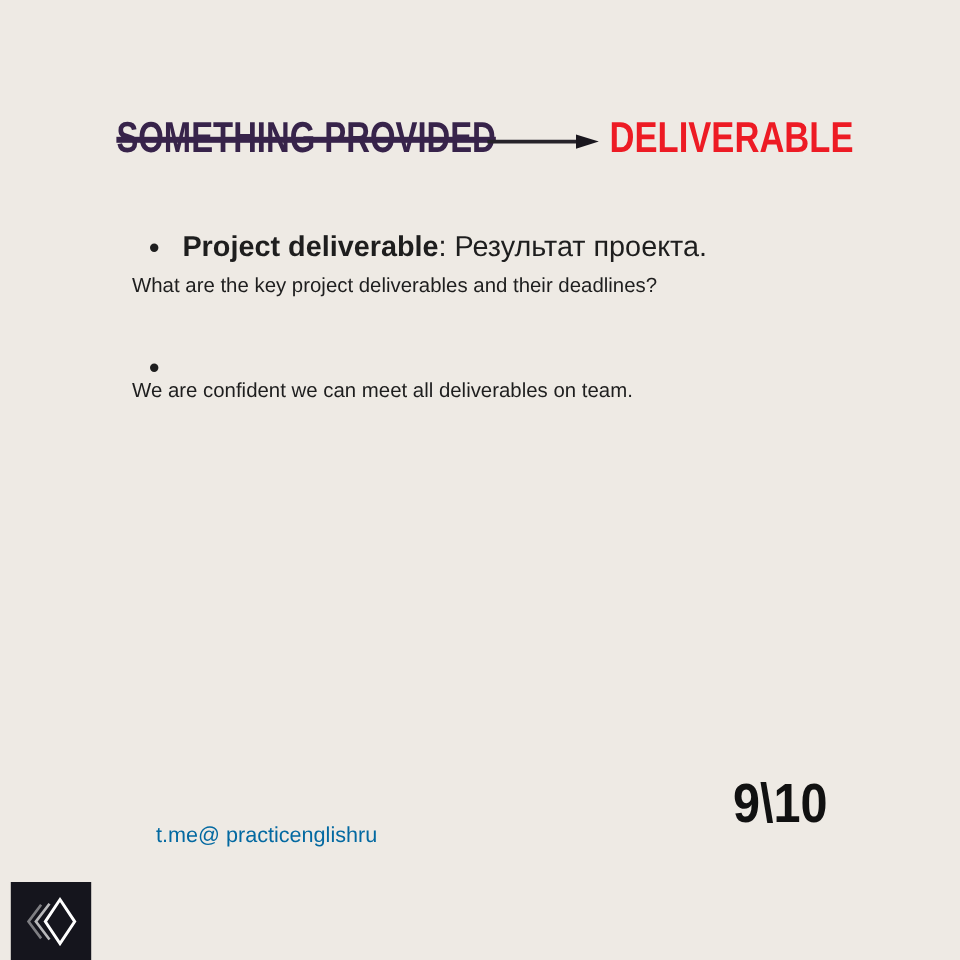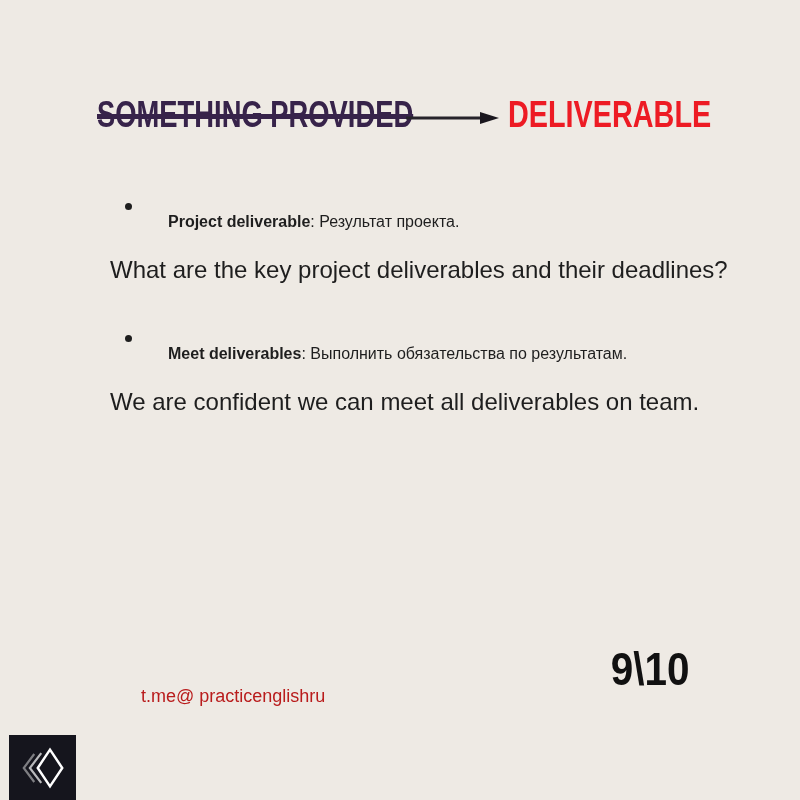--- a/index.html
+++ b/index.html
@@ -34,32 +34,32 @@
   
   .entries{position:absolute;left:110px;top:190px;width:640px;}
   .entry + .entry{margin-top:36px;}
   .bullet-item{display:flex;align-items:flex-start;}
   .dot{
     width:7px;height:7px;border-radius:50%;
     background:#1E1E1E;
     margin:13px 20px 0 15px;flex:0 0 auto;
   }
   .term-line{
-    margin:16px;max-width:545px;
-    font-size:16px;line-height:32px;
+    margin:0;max-width:545px;
+    font-size:24px;line-height:32px;
   }
   .term-line b{font-weight:700;}
   .example{
     margin:0;max-width:625px;
-    font-size:24px;line-height:32px;
+    font-size:17px;line-height:32px;
   }
   
   .channel{
-    position:absolute;left:141px;top:686px;
-    font-size:18px;line-height:20px;color:#b91c1c;
+    position:absolute;left:130px;top:686px;
+    font-size:18px;line-height:20px;color:#0369a1;
   }
   .page-number{
     position:absolute;right:110px;top:644px;margin:0;
     font-size:46px;line-height:50px;font-weight:700;color:#111;
     transform:scaleX(0.88);transform-origin:right center;
     white-space:nowrap;
   }
   .logo-box{
     position:absolute;left:9px;top:735px;
     width:67px;height:65px;background:#15151D;
@@ -89,21 +89,20 @@
       </div>
       <p class="example">What are the key project deliverables and their deadlines?</p>
     </div>
 
     <div class="entry">
     </div>
 
     <div class="entry">
       <div class="bullet-item">
         <span class="dot"></span>
-        <p class="term-line"><b>Meet deliverables</b><span>: Выполнить обязательства по результатам.</span></p>
       </div>
       <p class="example">We are confident we can meet all deliverables on team.</p>
     </div>
 
   </div>
 
   <span class="channel">t.me@ practicenglishru</span>
 
   <p class="page-number">9\10</p>
 

